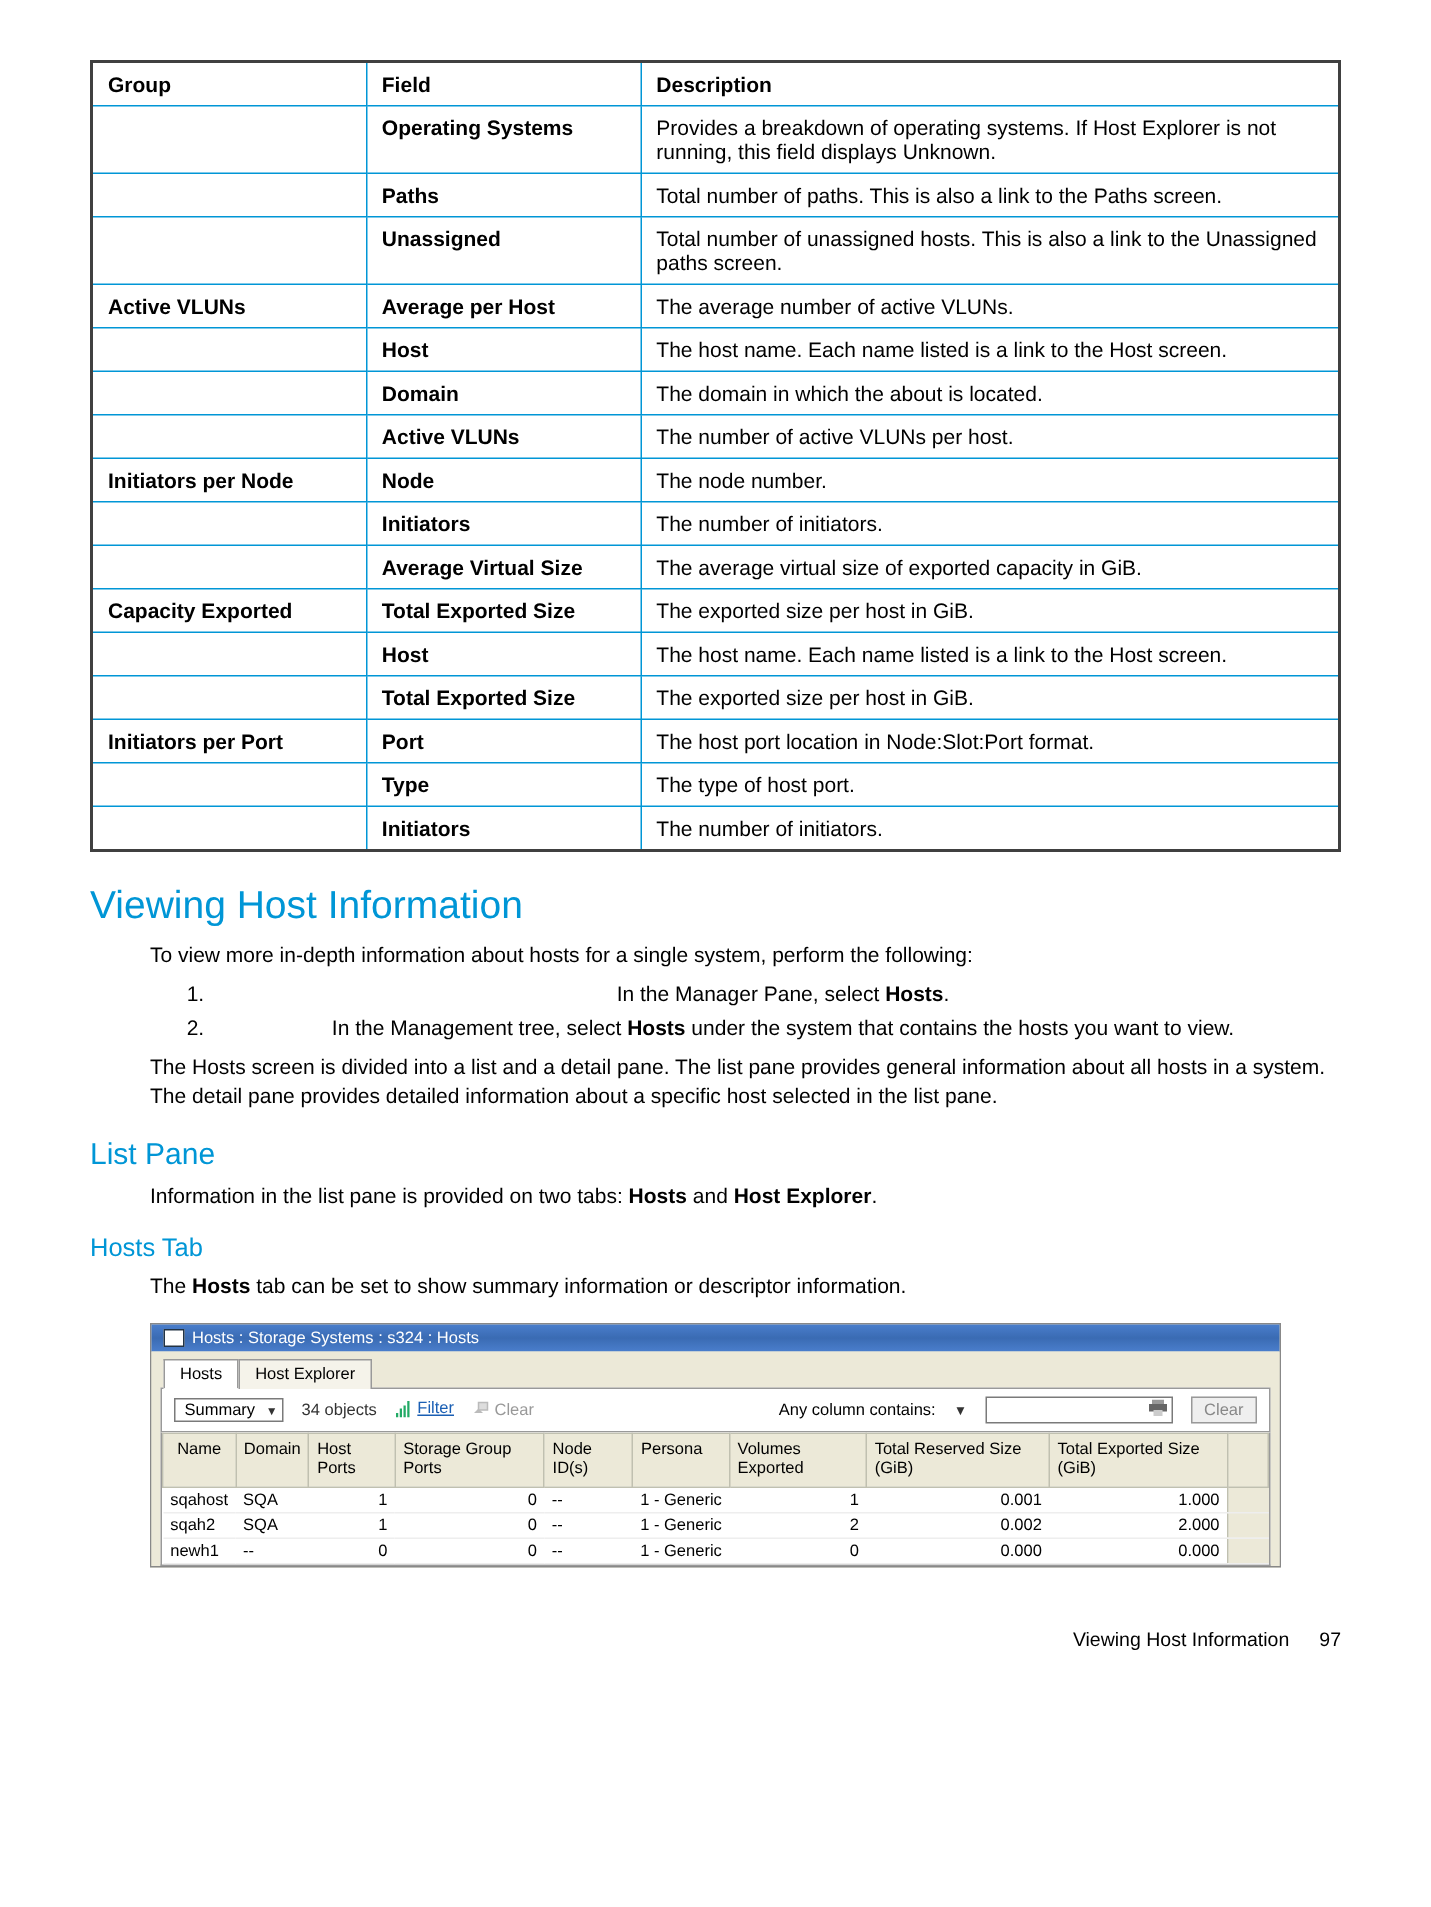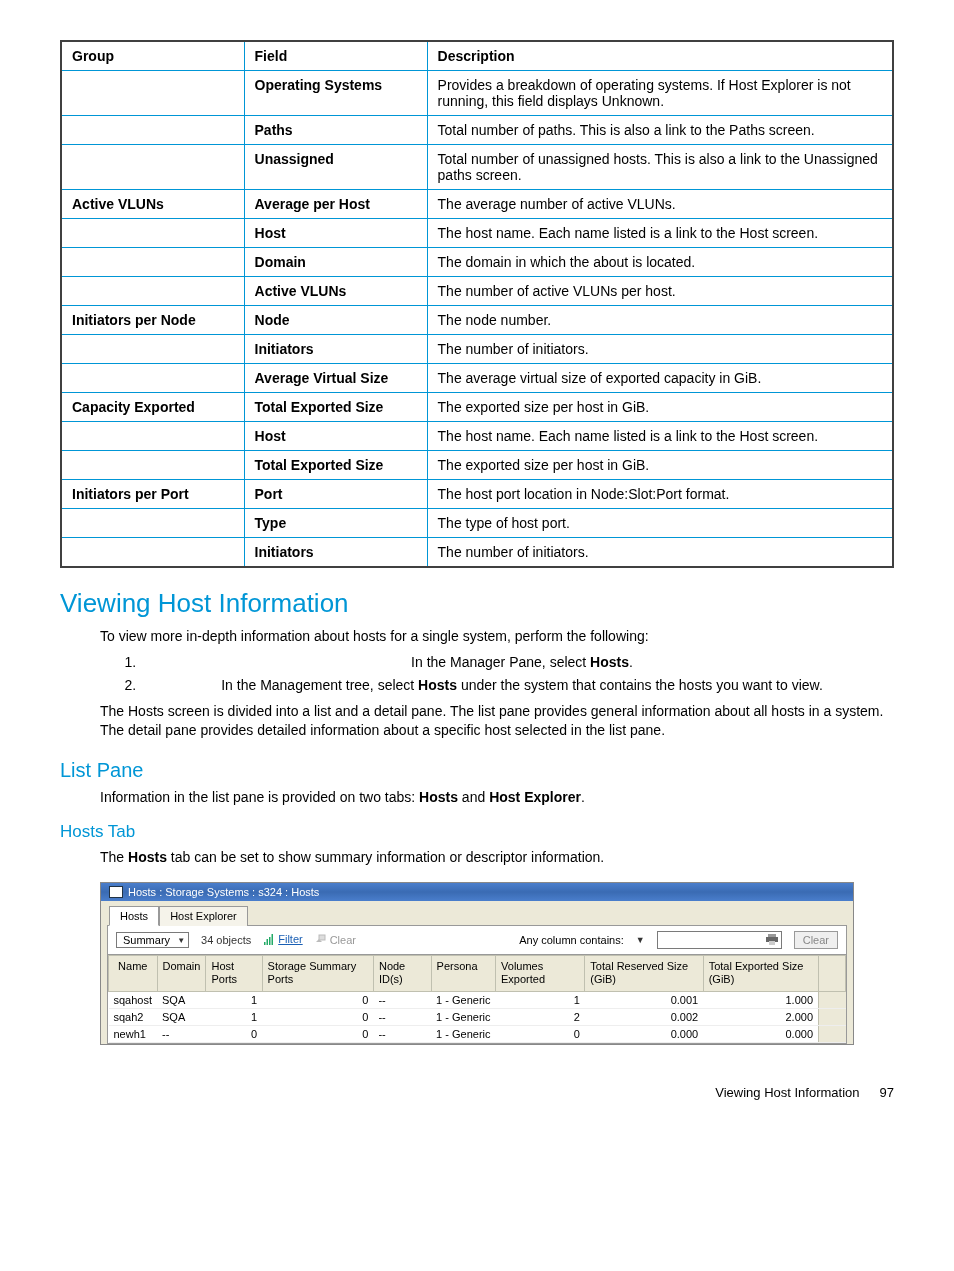--- a/index.html
+++ b/index.html
@@ -353,21 +353,21 @@
       </div>
       <div class="fig-clearbtn">Clear</div>
     </div>
     <div class="fig-grid">
       <table class="fig-gridtable">
         <thead>
           <tr id="fig-grid-head">
               <th style="text-align: center;">Name</th>
               <th>Domain</th>
               <th>Host Ports</th>
-              <th>Storage Summary Ports</th>
+              <th>Storage Group Ports</th>
               <th>Node ID(s)</th>
               <th>Persona</th>
               <th>Volumes Exported</th>
               <th>Total Reserved Size (GiB)</th>
               <th>Total Exported Size (GiB)</th>
               <th class="fig-scrollbar-cell"></th>
             </tr>
         </thead>
         <tbody id="fig-grid-body">
             <tr>

